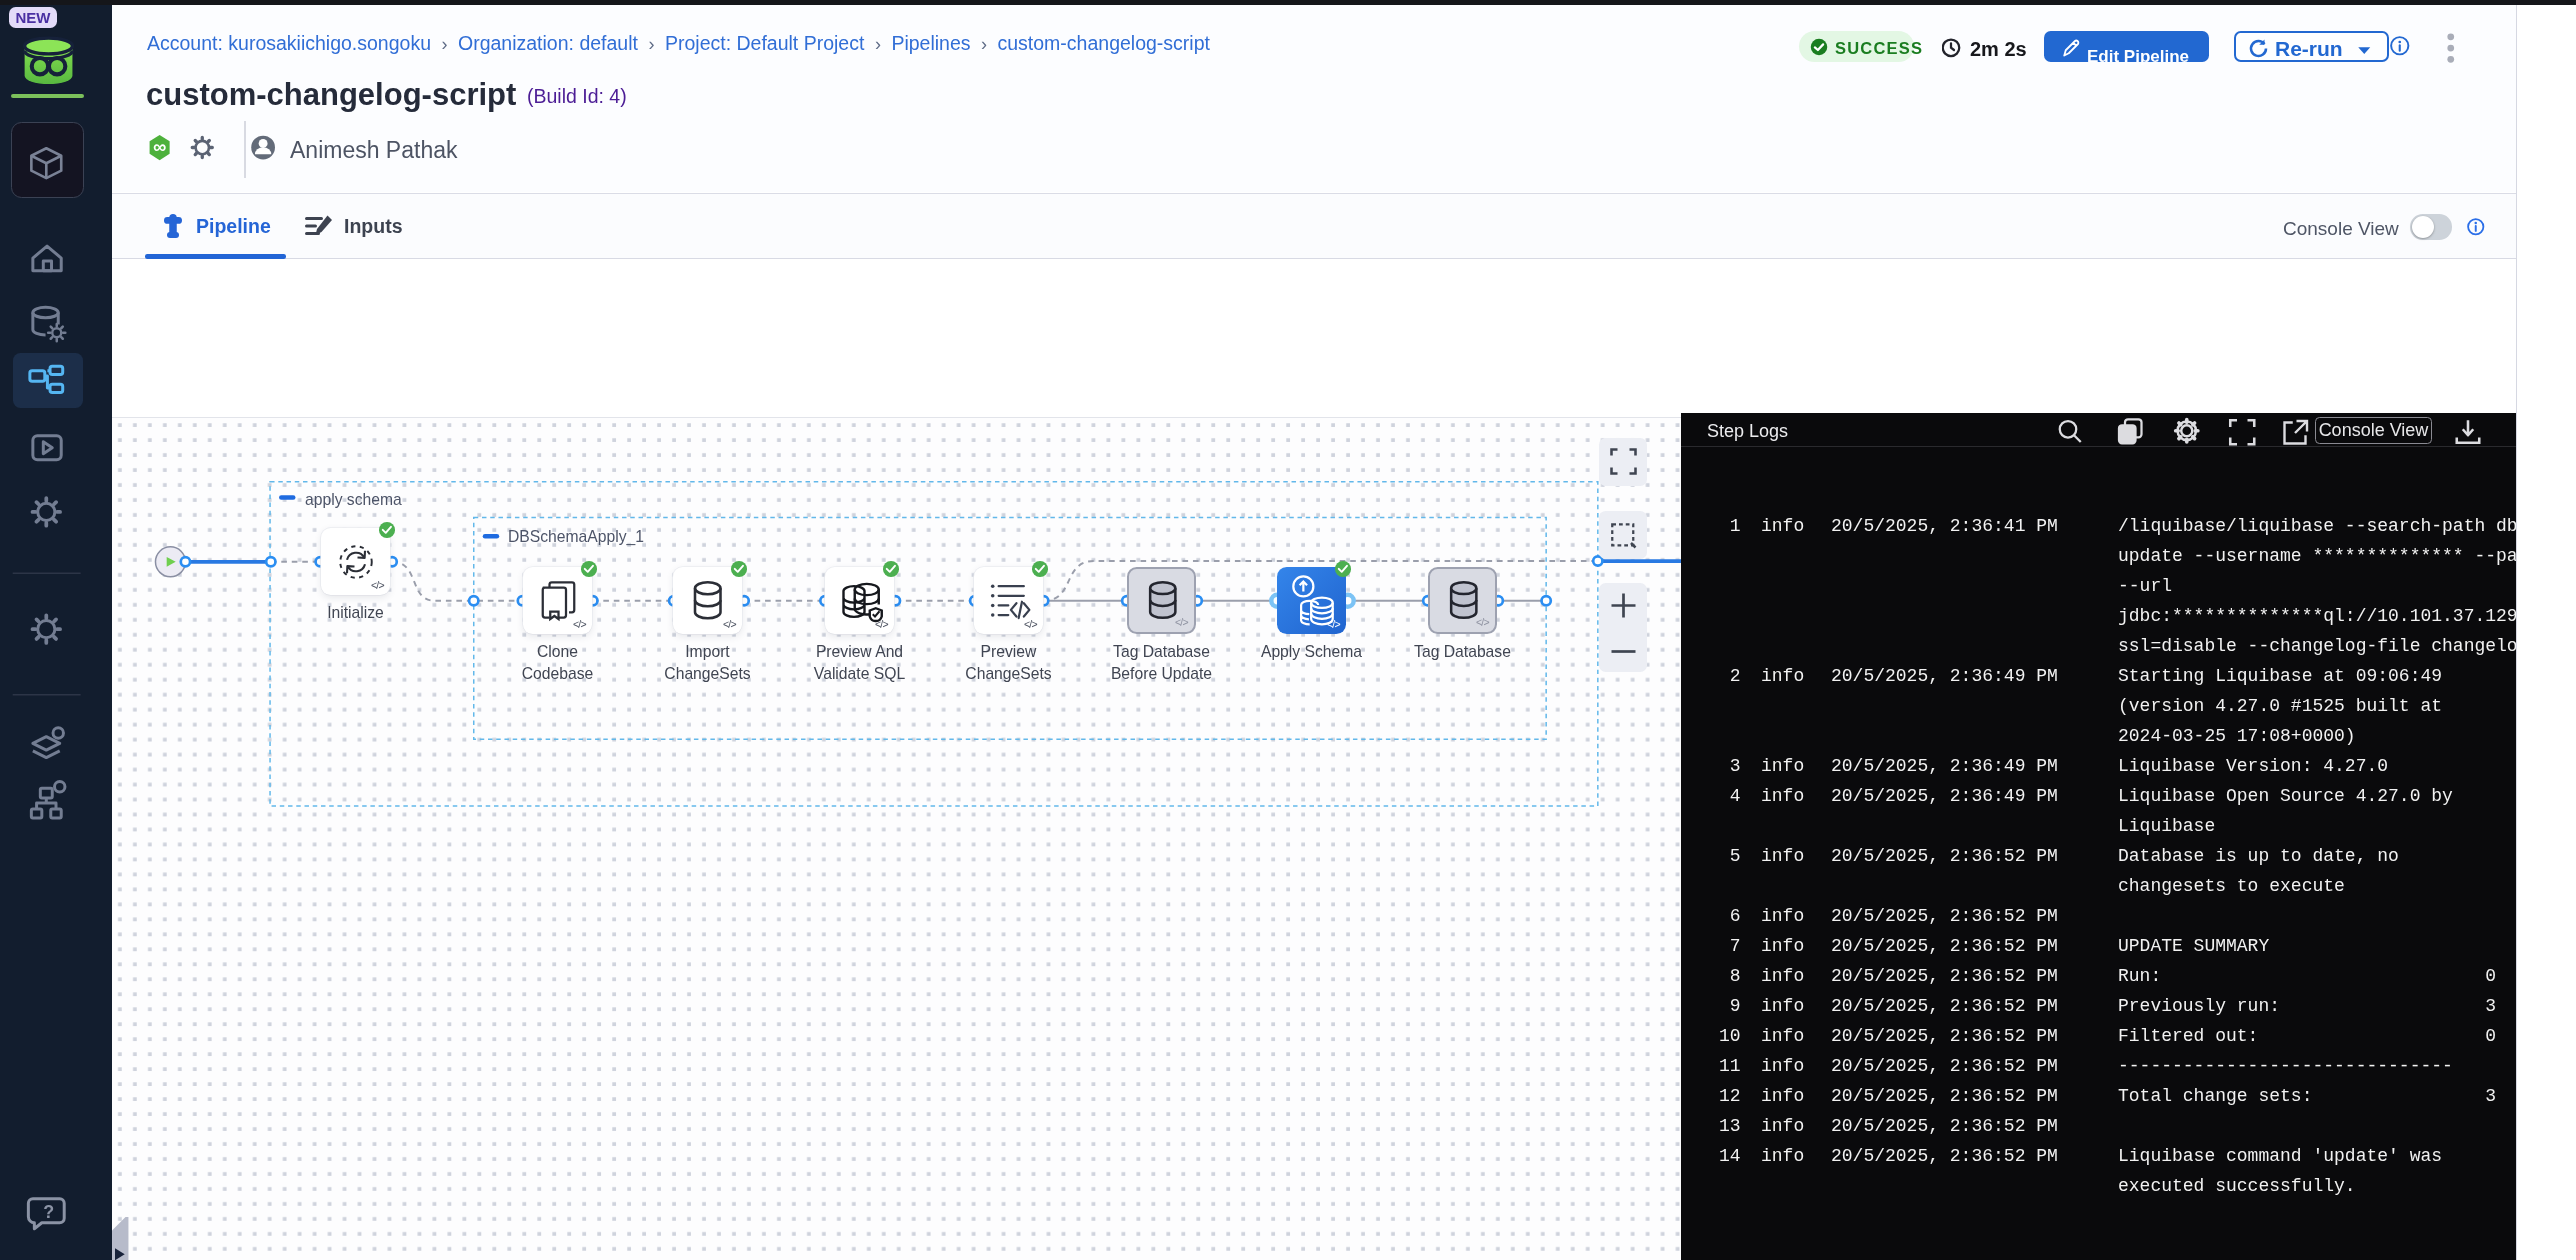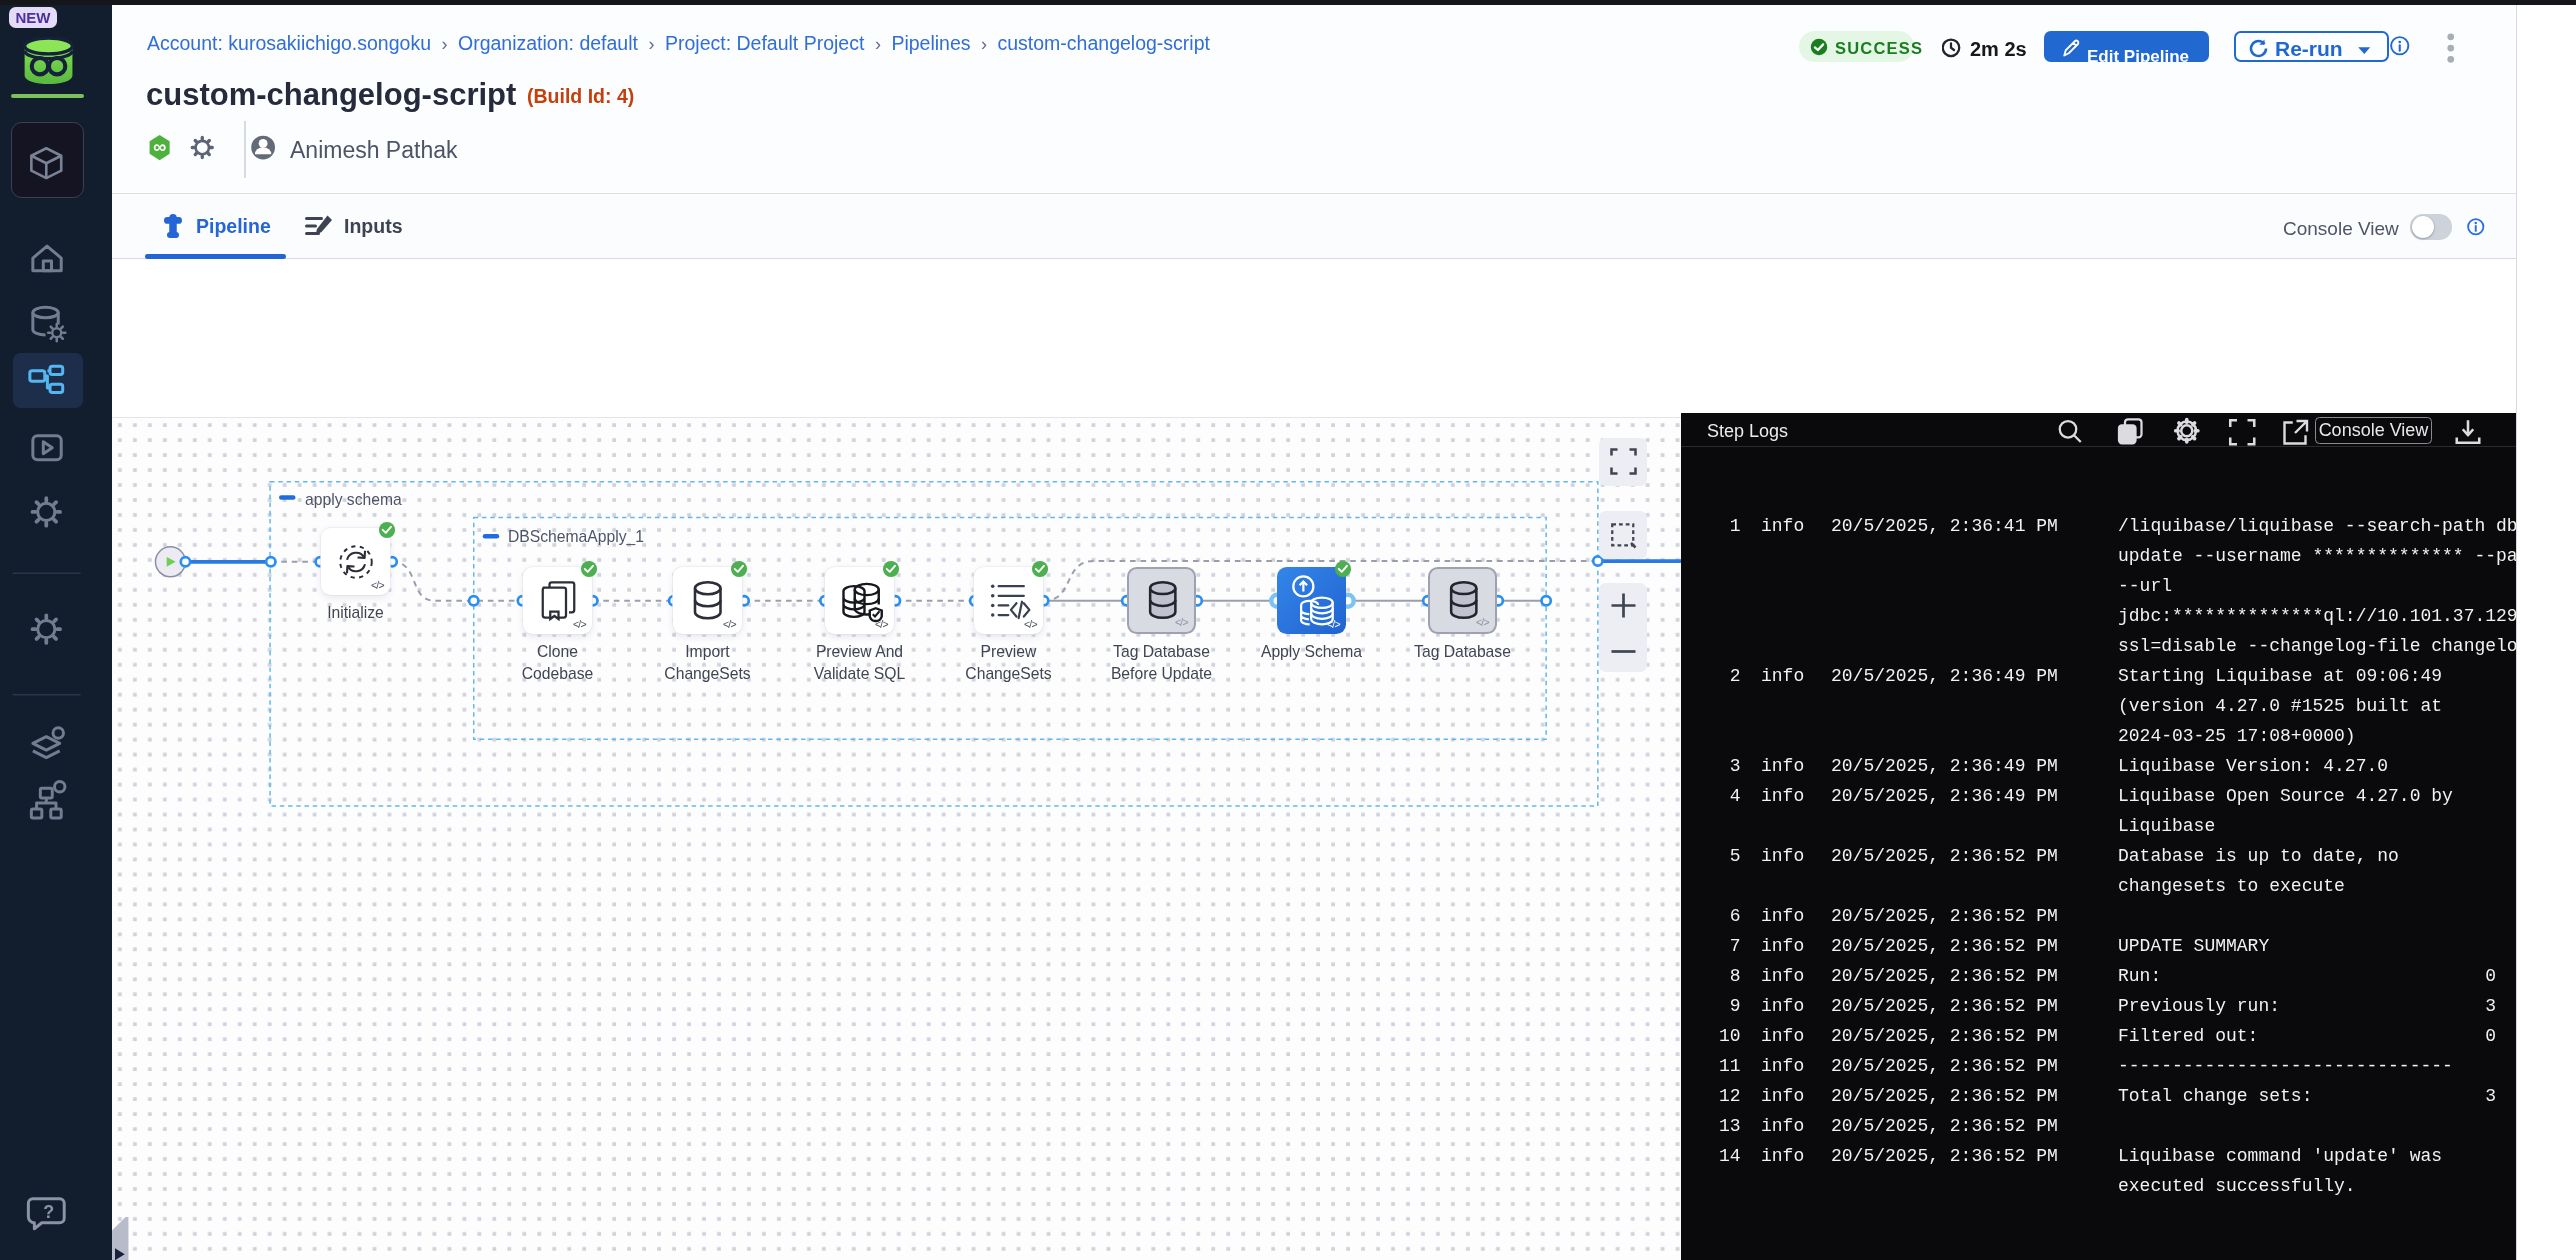--- a/index.html
+++ b/index.html
@@ -23,21 +23,21 @@
 
 
 #rightstrip { left:2516px; top:5.2px; width:60px; height:1255px; background:#ffffff;
   border-left:1.5px solid #d6d8e2; }
 
 
 #hdr { left:112px; top:5.2px; width:2404px; height:187px; background:#fcfdff; }
 #crumbs { left:35px; top:27px; font-size:19.5px; color:#316ed6; }
 #crumbs span.sep { color:#5f6c87; padding:0 10.5px; font-size:18px; }
 #title { left:34px; top:72px; font-size:31px; font-weight:bold; color:#252b3a; }
-#buildid { left:415px; top:80px; font-size:19.5px; color:#c2410c;font-weight:bold; }
+#buildid { left:415px; top:80px; font-size:19.5px; color:#4c1d95; }
 #uname { left:178px; top:132px; font-size:23px; color:#4d5464; }
 #vdiv1 { left:132px; top:116px; width:1.5px; height:57px; background:#d8dae2; }
 
 
 #successpill { left:1687px; top:26px; width:115px; height:31px; background:#e3f7e4;
   border-radius:15.7px; }
 #successpill span { position:absolute; left:36px; top:7.5px; font-size:16.5px; font-weight:bold;
   letter-spacing:1.2px; color:#1a7d20; }
 #clocktime { left:1858px; top:33px; font-size:20px; font-weight:bold; color:#17181c; }
 #editbtn { left:1932px; top:26px; width:165px; height:31px; background:#2268d1; border-radius:6.7px;

